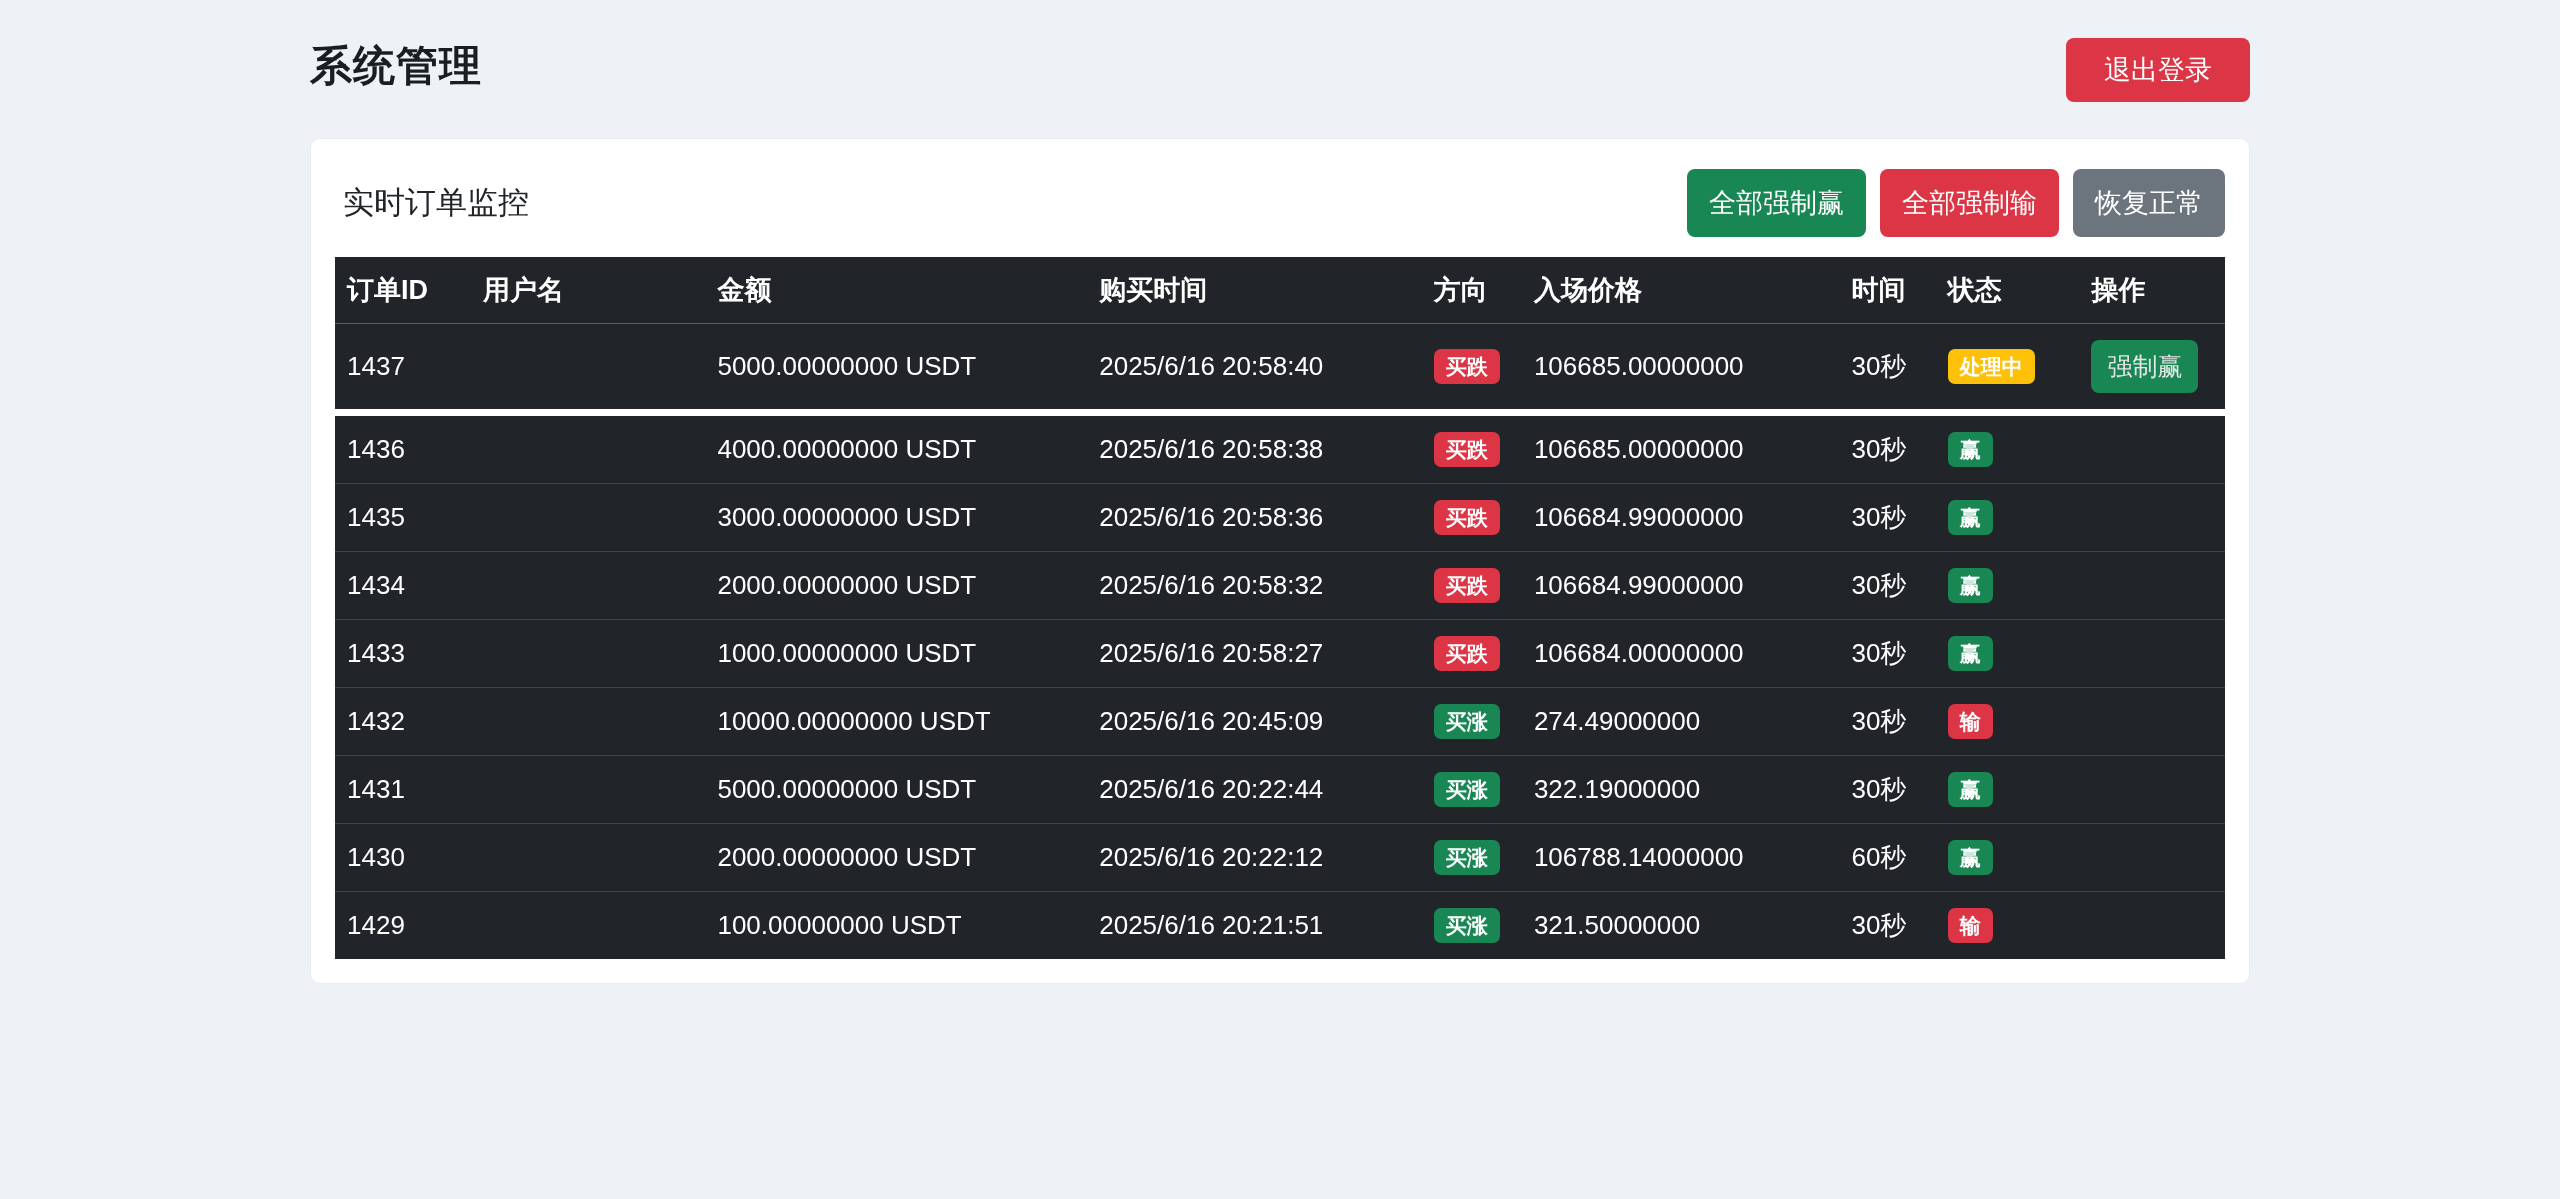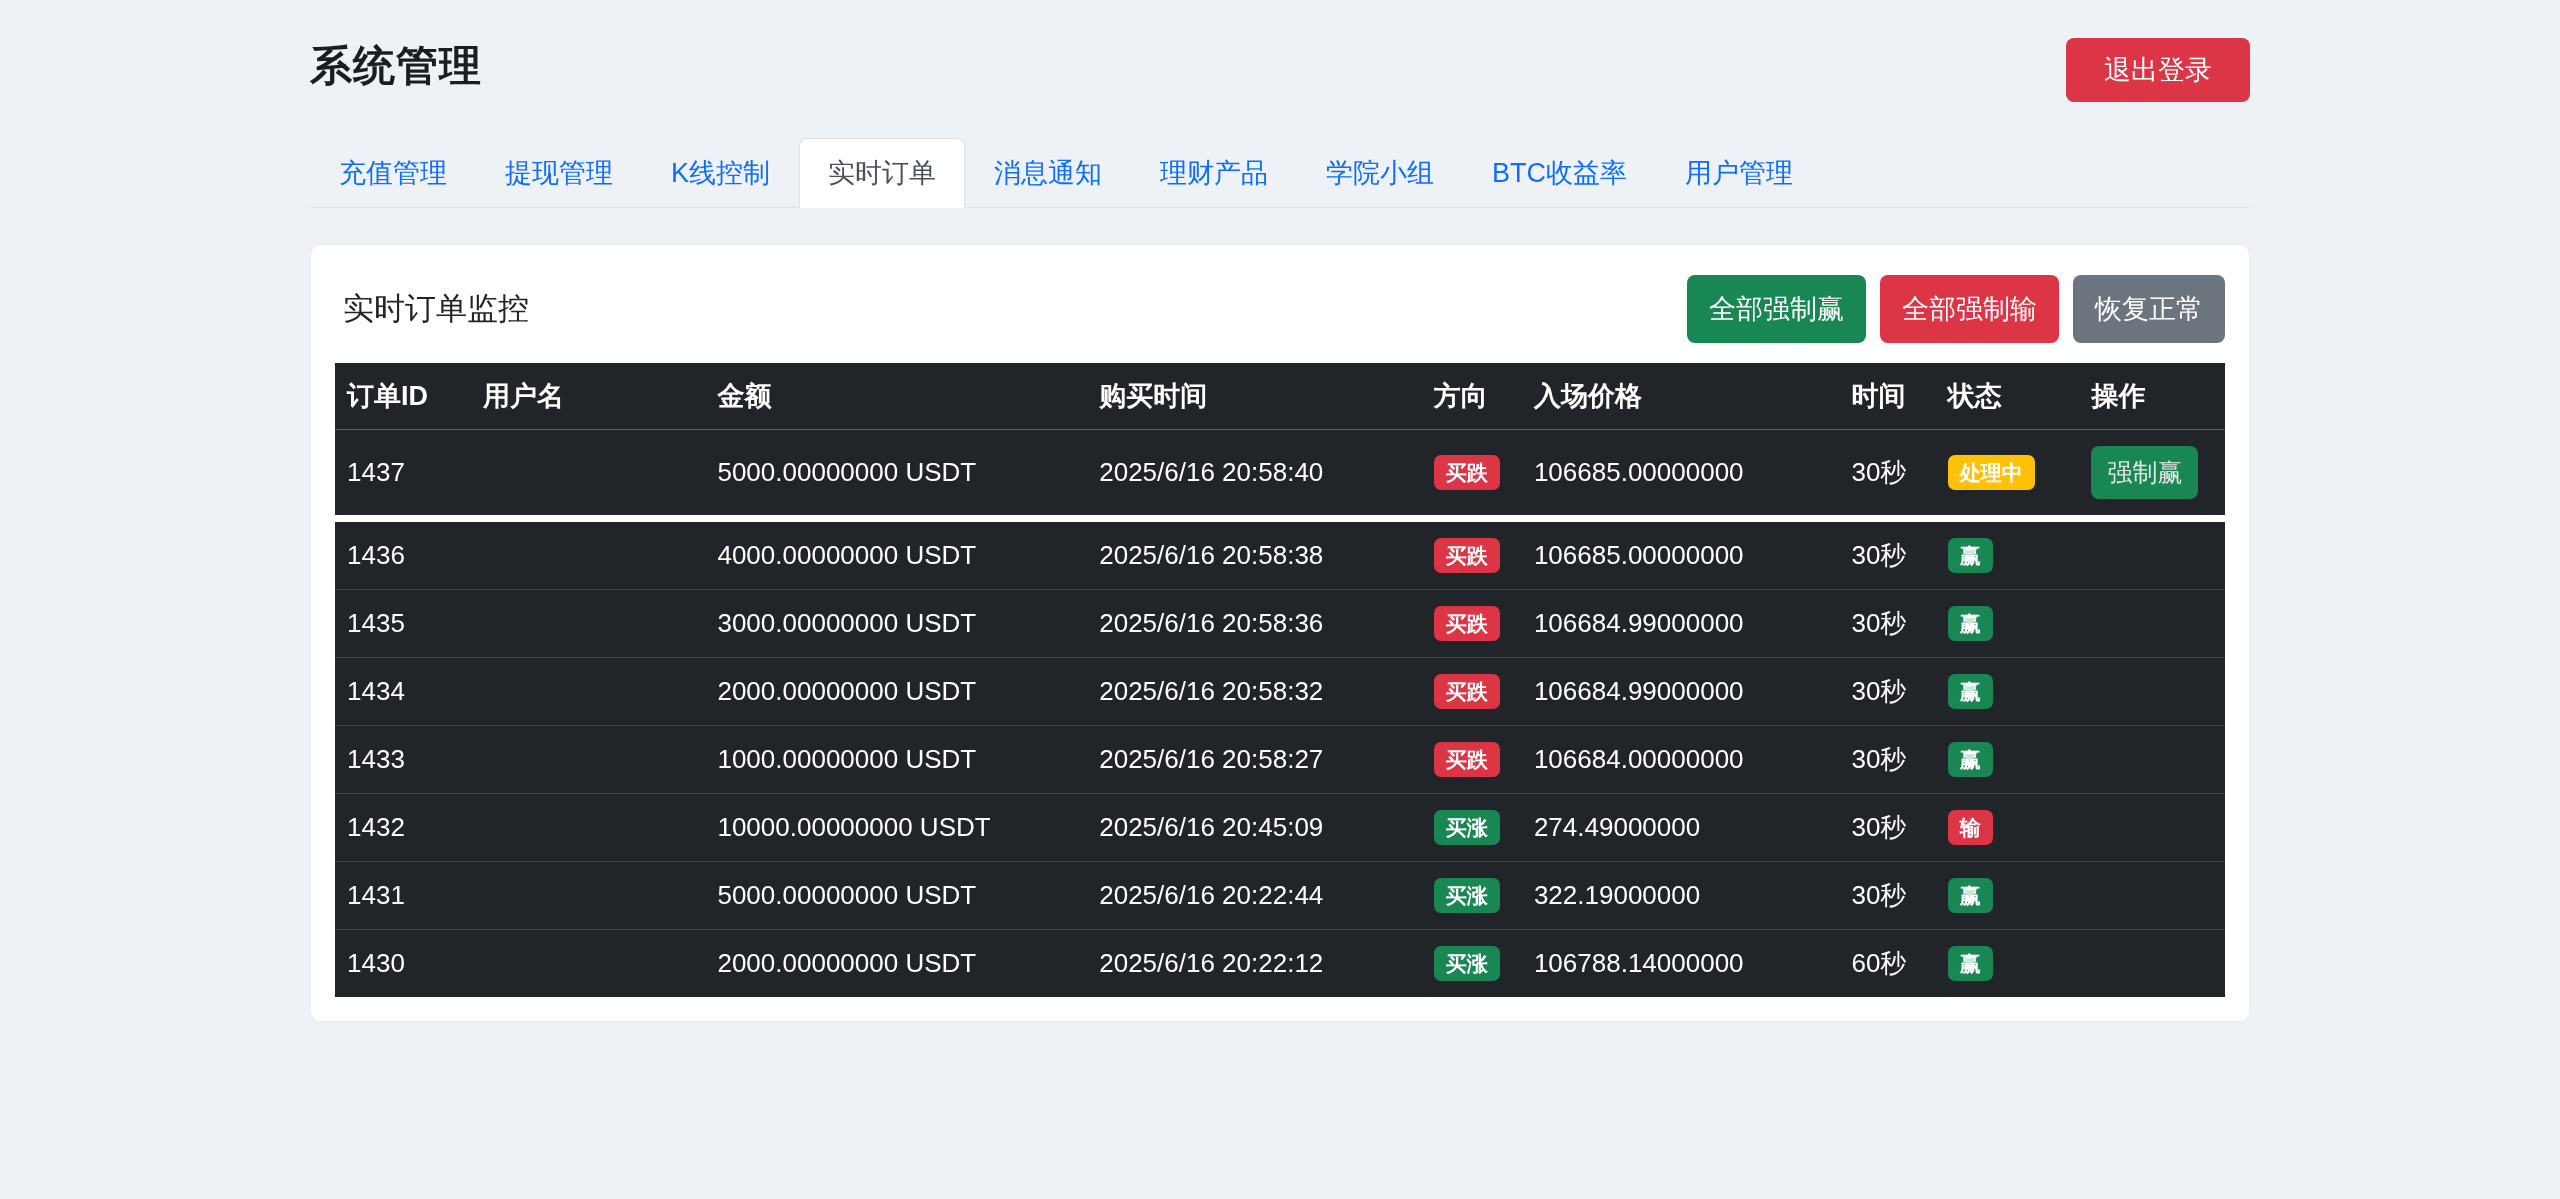--- a/index.html
+++ b/index.html
@@ -145,31 +145,20 @@
 </style>
 </head>
 <body style="background: rgb(238, 242, 247);">
 
 <div class="container">
   <div class="header-row">
     <h1 class="page-title">系统管理</h1>
     <button class="btn-logout">退出登录</button>
   </div>
 
-  <nav class="tabs" id="tab-bar">
-      <a class="tab">充值管理</a>
-      <a class="tab">提现管理</a>
-      <a class="tab">K线控制</a>
-      <a class="tab active">实时订单</a>
-      <a class="tab">消息通知</a>
-      <a class="tab">理财产品</a>
-      <a class="tab">学院小组</a>
-      <a class="tab">BTC收益率</a>
-      <a class="tab">用户管理</a>
-    </nav>
 
   <div class="card">
     <div class="card-head">
       <div class="card-title">实时订单监控</div>
       <div class="card-actions" id="card-actions">
           <button class="panel-btn btn-success">全部强制赢</button>
           <button class="panel-btn btn-danger">全部强制输</button>
           <button class="panel-btn btn-secondary">恢复正常</button>
         </div>
     </div>
@@ -280,16 +269,27 @@
             <td>1430</td>
             <td></td>
             <td>2000.00000000 USDT</td>
             <td>2025/6/16 20:22:12</td>
             <td><span class="badge badge-up">买涨</span></td>
             <td>106788.14000000</td>
             <td>60秒</td>
             <td><span class="badge badge-win">赢</span></td>
             <td></td>
           </tr>
+          <tr>
+            <td>1429</td>
+            <td></td>
+            <td>100.00000000 USDT</td>
+            <td>2025/6/16 20:21:51</td>
+            <td><span class="badge badge-up">买涨</span></td>
+            <td>321.50000000</td>
+            <td>30秒</td>
+            <td><span class="badge badge-lose">输</span></td>
+            <td></td>
+          </tr>
         </tbody>
     </table>
   </div>
 </div>
 
 </body></html>

